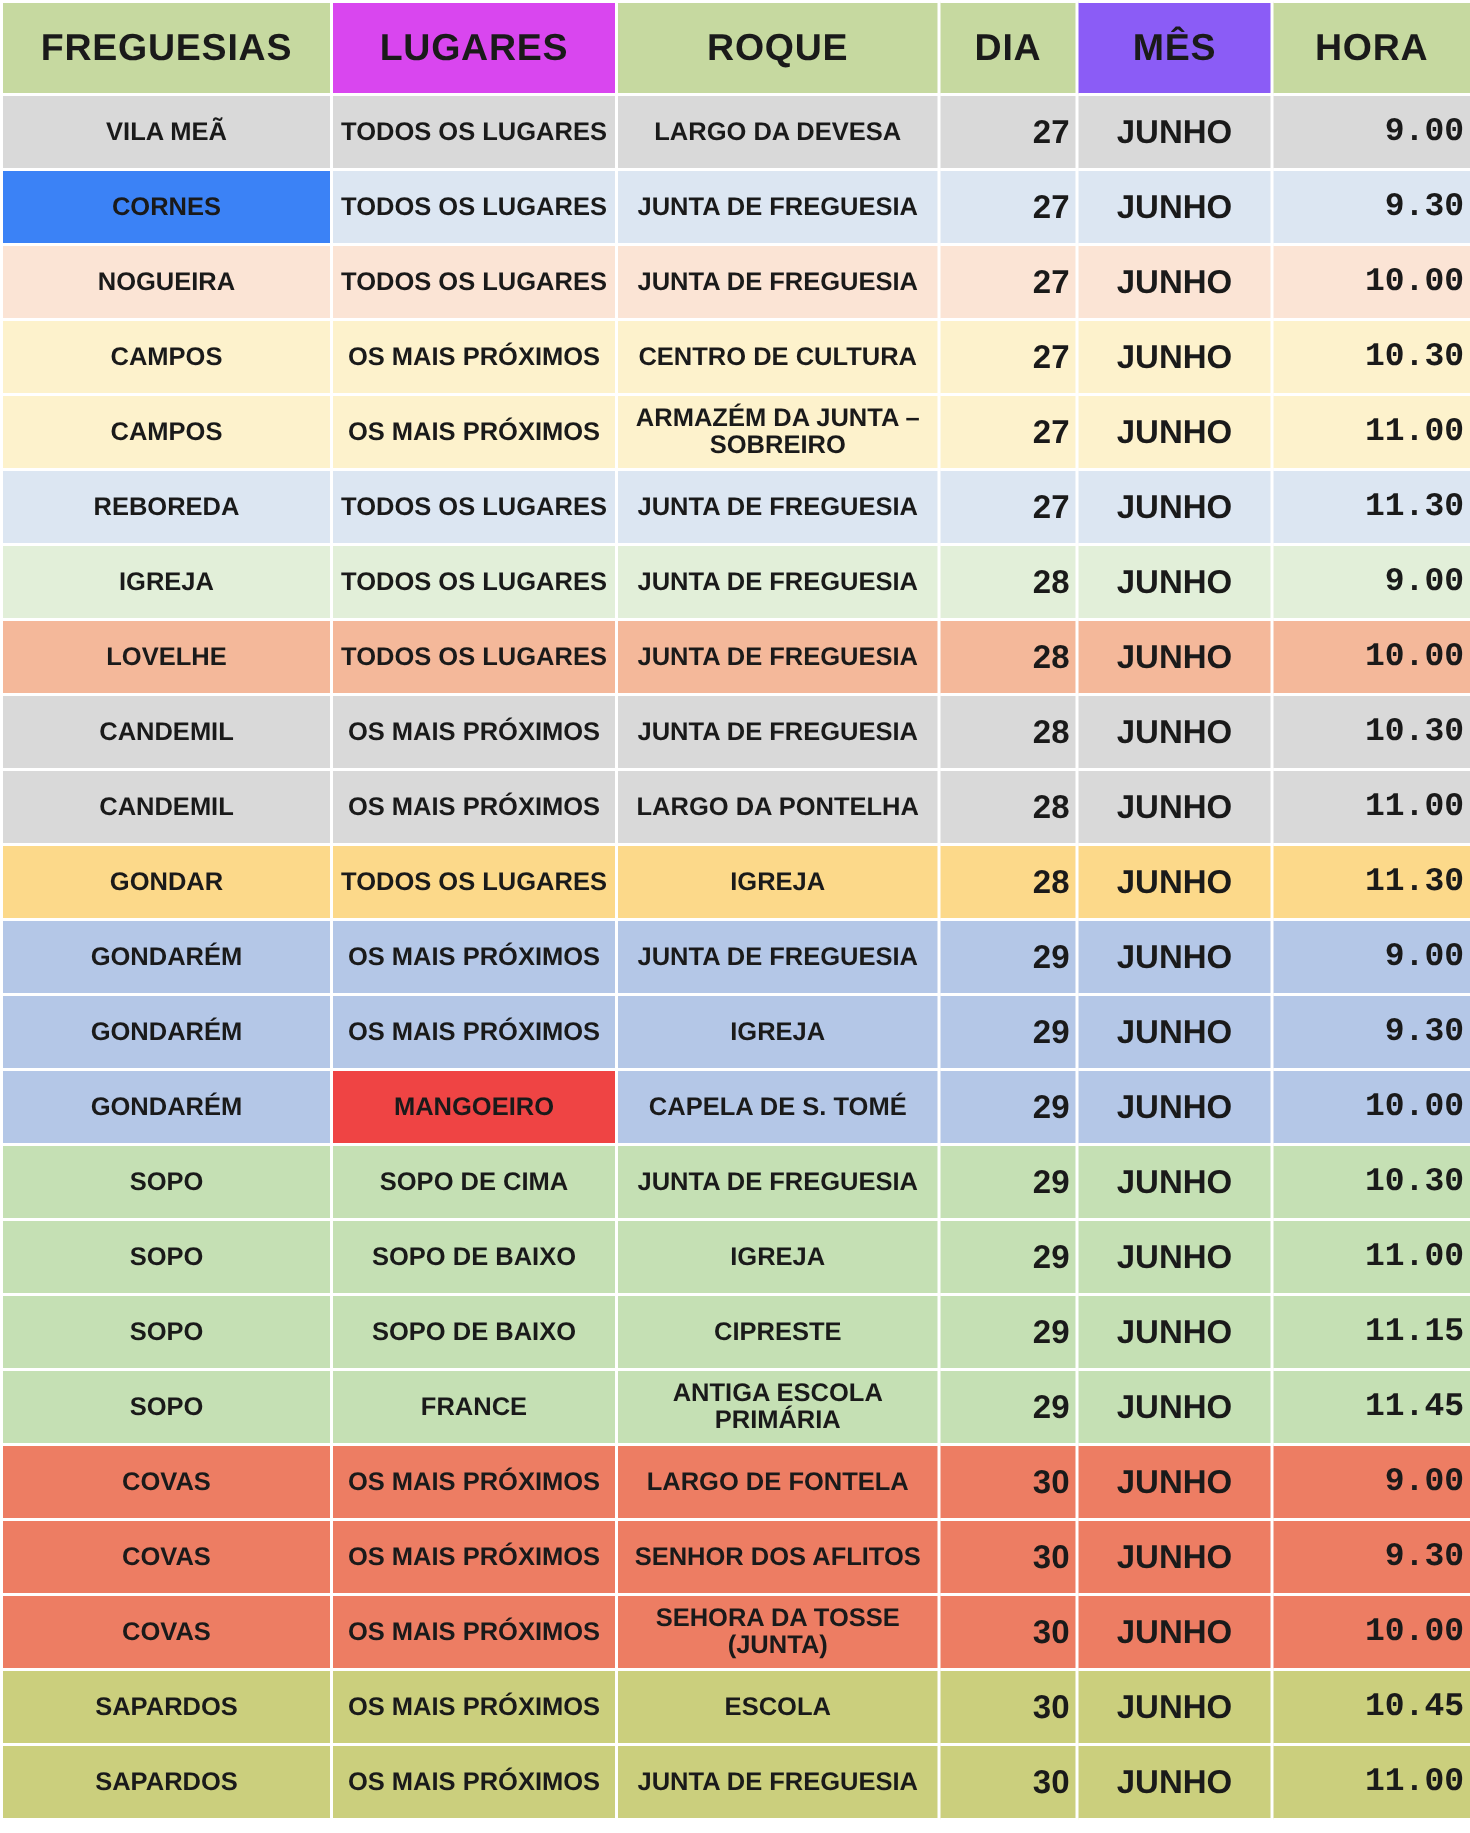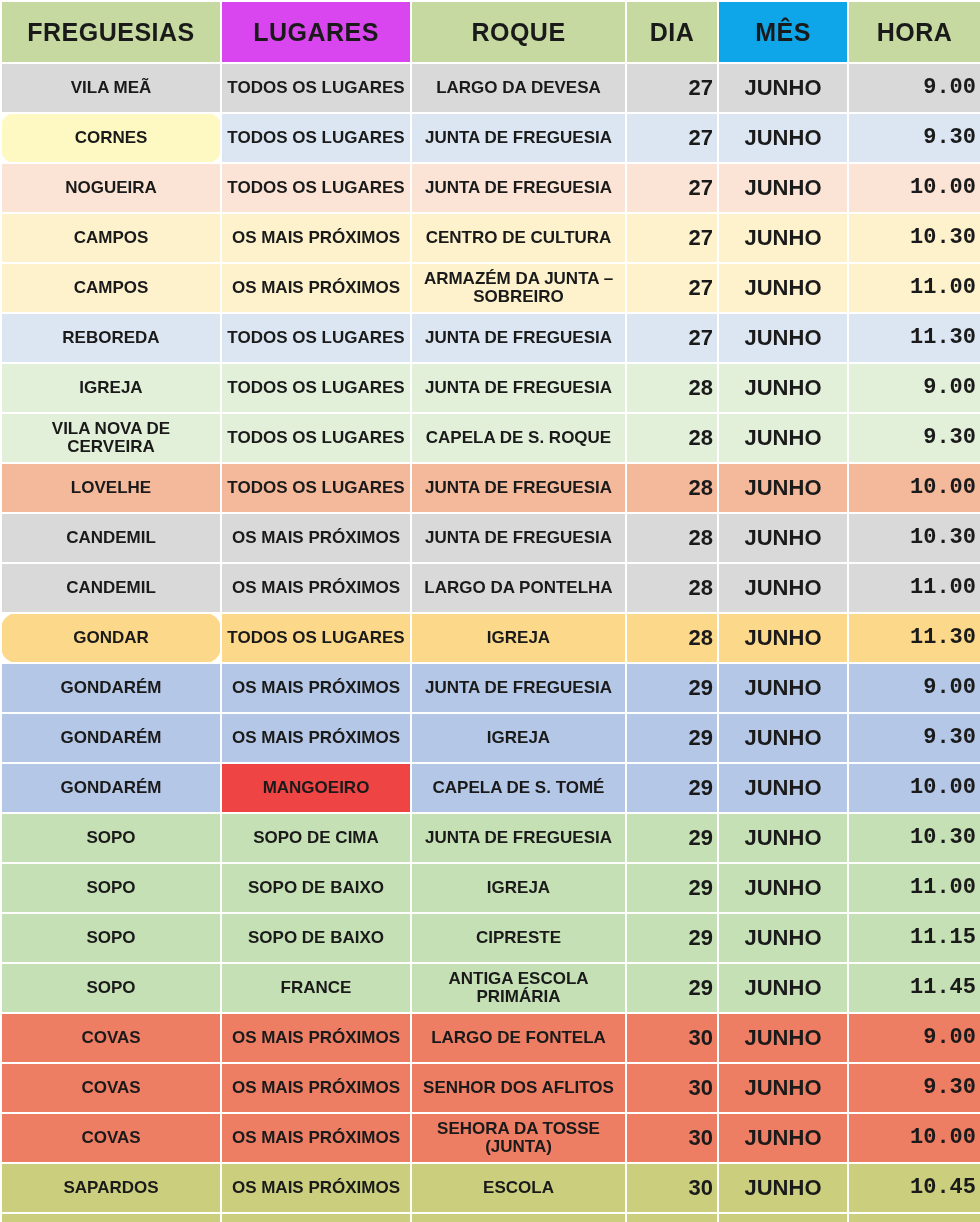--- a/index.html
+++ b/index.html
@@ -36,21 +36,21 @@
     height: 56px;
     font-size: 25px;
     color: #1a1a1a;
     text-align: center;
     letter-spacing: 0.5px;
   }
   thead th.h-freguesias { background: #c6d9a0; }
   thead th.h-lugares    { background: #d946ef; margin-left: 40px; }
   thead th.h-local      { background: #c6d9a0; }
   thead th.h-dia        { background: #c6d9a0; }
-  thead th.h-mes        { background: #0ea5e9; }
+  thead th.h-mes        { background: #8b5cf6; }
   thead th.h-hora       { background: #c6d9a0; }
 
   tbody td {
     font-size: 17px;
     color: #1a1a1a;
     text-align: center;
     height: 44px;
   }
   tbody td.cell-dia,
   tbody td.cell-mes,
@@ -86,21 +86,21 @@
   <tbody id="table-body">
       <tr>
         <td class="cell-freguesias" style="background: rgb(217, 217, 217);">VILA MEÃ</td>
         <td class="cell-lugares" style="background: rgb(217, 217, 217);">TODOS OS LUGARES</td>
         <td class="cell-local" style="background: rgb(217, 217, 217);">LARGO DA DEVESA</td>
         <td class="cell-dia" style="background: rgb(217, 217, 217);">27</td>
         <td class="cell-mes" style="background: rgb(217, 217, 217);">JUNHO</td>
         <td class="cell-hora" style="background: rgb(217, 217, 217);">9.00</td>
       </tr>
       <tr>
-        <td class="cell-freguesias" style="background: #fef9c3; border-radius: 14px;">CORNES</td>
+        <td class="cell-freguesias" style="background: #3b82f6;">CORNES</td>
         <td class="cell-lugares" style="background: rgb(220, 230, 242);">TODOS OS LUGARES</td>
         <td class="cell-local" style="background: rgb(220, 230, 242);">JUNTA DE FREGUESIA</td>
         <td class="cell-dia" style="background: rgb(220, 230, 242);">27</td>
         <td class="cell-mes" style="background: rgb(220, 230, 242);">JUNHO</td>
         <td class="cell-hora" style="background: rgb(220, 230, 242);">9.30</td>
       </tr>
       <tr>
         <td class="cell-freguesias" style="background: rgb(251, 228, 213);">NOGUEIRA</td>
         <td class="cell-lugares" style="background: rgb(251, 228, 213);">TODOS OS LUGARES</td>
         <td class="cell-local" style="background: rgb(251, 228, 213);">JUNTA DE FREGUESIA</td>
@@ -134,28 +134,20 @@
       </tr>
       <tr>
         <td class="cell-freguesias" style="background: rgb(226, 239, 217);">IGREJA</td>
         <td class="cell-lugares" style="background: rgb(226, 239, 217);">TODOS OS LUGARES</td>
         <td class="cell-local" style="background: rgb(226, 239, 217);">JUNTA DE FREGUESIA</td>
         <td class="cell-dia" style="background: rgb(226, 239, 217);">28</td>
         <td class="cell-mes" style="background: rgb(226, 239, 217);">JUNHO</td>
         <td class="cell-hora" style="background: rgb(226, 239, 217);">9.00</td>
       </tr>
       <tr>
-        <td class="cell-freguesias" style="background: rgb(226, 239, 217);">VILA NOVA DE CERVEIRA</td>
-        <td class="cell-lugares" style="background: rgb(226, 239, 217);">TODOS OS LUGARES</td>
-        <td class="cell-local" style="background: rgb(226, 239, 217);">CAPELA DE S. ROQUE</td>
-        <td class="cell-dia" style="background: rgb(226, 239, 217);">28</td>
-        <td class="cell-mes" style="background: rgb(226, 239, 217);">JUNHO</td>
-        <td class="cell-hora" style="background: rgb(226, 239, 217);">9.30</td>
-      </tr>
-      <tr>
         <td class="cell-freguesias" style="background: rgb(244, 184, 154);">LOVELHE</td>
         <td class="cell-lugares" style="background: rgb(244, 184, 154);">TODOS OS LUGARES</td>
         <td class="cell-local" style="background: rgb(244, 184, 154);">JUNTA DE FREGUESIA</td>
         <td class="cell-dia" style="background: rgb(244, 184, 154);">28</td>
         <td class="cell-mes" style="background: rgb(244, 184, 154);">JUNHO</td>
         <td class="cell-hora" style="background: rgb(244, 184, 154);">10.00</td>
       </tr>
       <tr>
         <td class="cell-freguesias" style="background: rgb(217, 217, 217);">CANDEMIL</td>
         <td class="cell-lugares" style="background: rgb(217, 217, 217);">OS MAIS PRÓXIMOS</td>
@@ -166,21 +158,21 @@
       </tr>
       <tr>
         <td class="cell-freguesias" style="background: rgb(217, 217, 217);">CANDEMIL</td>
         <td class="cell-lugares" style="background: rgb(217, 217, 217);">OS MAIS PRÓXIMOS</td>
         <td class="cell-local" style="background: rgb(217, 217, 217);">LARGO DA PONTELHA</td>
         <td class="cell-dia" style="background: rgb(217, 217, 217);">28</td>
         <td class="cell-mes" style="background: rgb(217, 217, 217);">JUNHO</td>
         <td class="cell-hora" style="background: rgb(217, 217, 217);">11.00</td>
       </tr>
       <tr>
-        <td class="cell-freguesias" style="background: rgb(252, 217, 138); border-radius: 16px;">GONDAR</td>
+        <td class="cell-freguesias" style="background: rgb(252, 217, 138);">GONDAR</td>
         <td class="cell-lugares" style="background: rgb(252, 217, 138);">TODOS OS LUGARES</td>
         <td class="cell-local" style="background: rgb(252, 217, 138);">IGREJA</td>
         <td class="cell-dia" style="background: rgb(252, 217, 138);">28</td>
         <td class="cell-mes" style="background: rgb(252, 217, 138);">JUNHO</td>
         <td class="cell-hora" style="background: rgb(252, 217, 138);">11.30</td>
       </tr>
       <tr>
         <td class="cell-freguesias" style="background: rgb(180, 199, 231);">GONDARÉM</td>
         <td class="cell-lugares" style="background: rgb(180, 199, 231);">OS MAIS PRÓXIMOS</td>
         <td class="cell-local" style="background: rgb(180, 199, 231);">JUNTA DE FREGUESIA</td>

